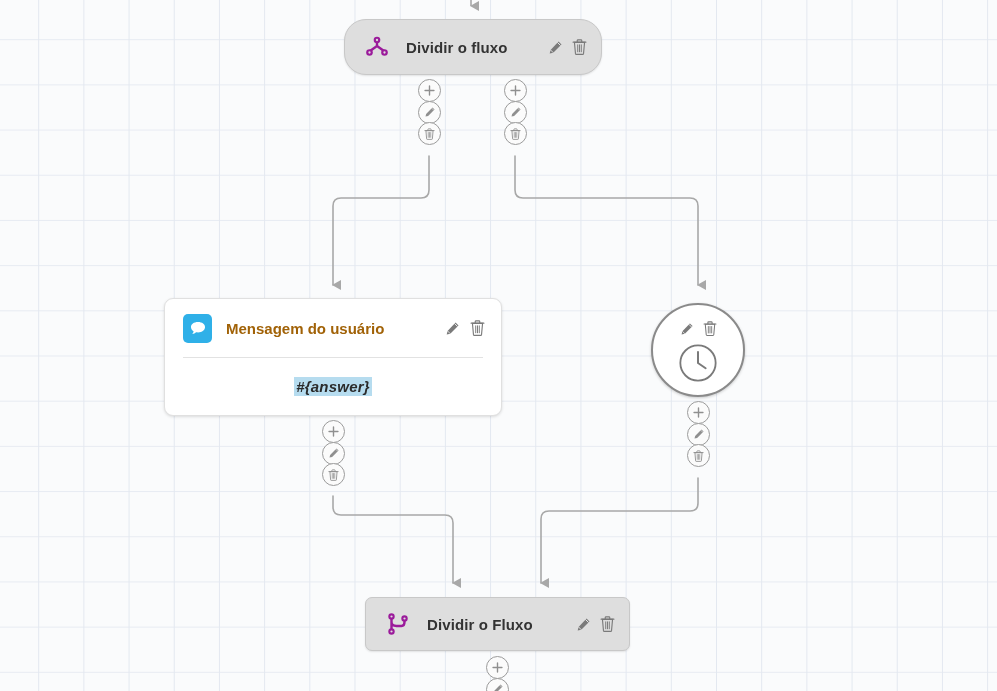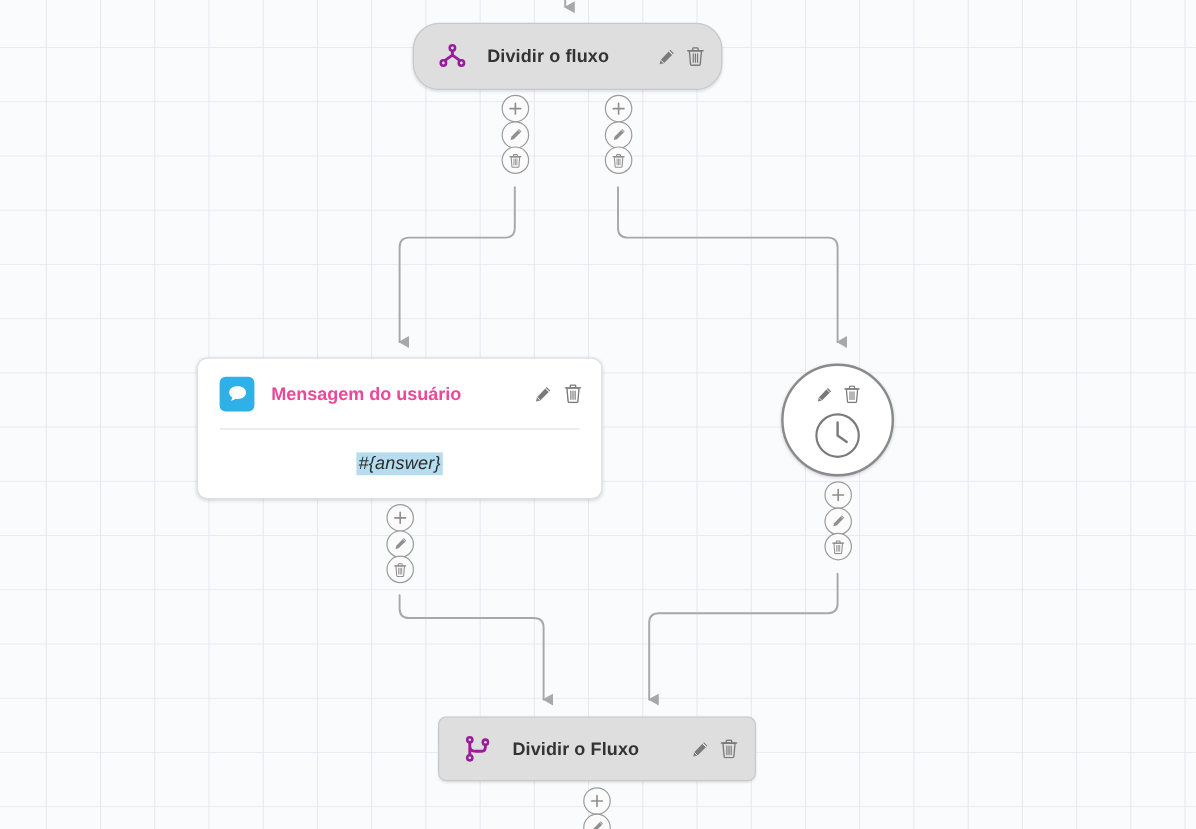--- a/index.html
+++ b/index.html
@@ -94,39 +94,40 @@
     background: #2fb0e8;
     display: flex;
     align-items: center;
     justify-content: center;
     flex: 0 0 auto;
   }
   .msg-title {
     margin-left: 14px;
     font-size: 15px;
     font-weight: bold;
-    color: #ec4899;
+    color: #a16207;
     white-space: nowrap;
   }
   .msg-actions {
     margin-left: auto;
     display: flex;
     align-items: center;
     gap: 10px;
   }
   .msg-divider {
     height: 1px;
     background: #e2e2e2;
     margin: 0 18px;
   }
   .msg-body {
     flex: 1;
     display: flex;
     align-items: center;
     justify-content: center;
+    font-weight: bold;
   }
   .msg-var {
     font-style: italic;
     font-size: 15px;
     color: #2b2b2b;
     background: #b6dcef;
     padding: 1px 2px;
     letter-spacing: .2px;
   }
 

